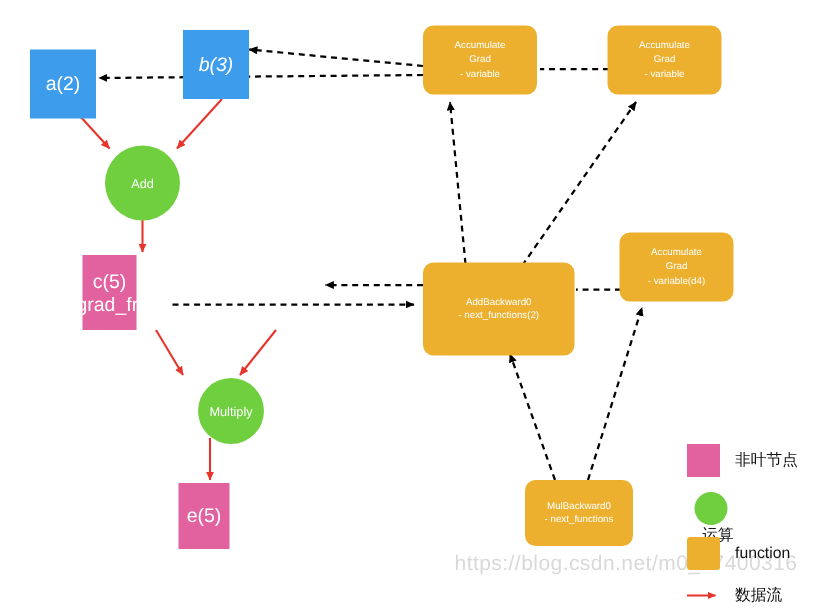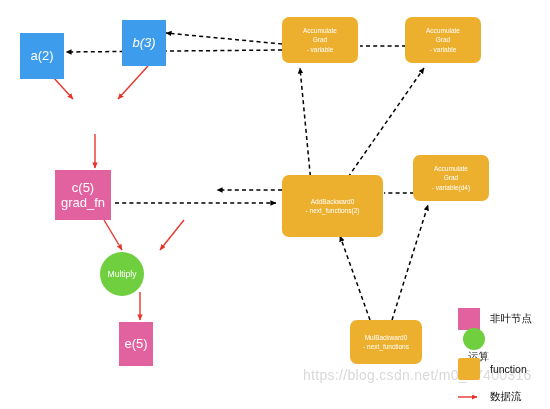--- a/index.html
+++ b/index.html
@@ -134,28 +134,31 @@
   </svg>
 
   <div class="node node-leaf" style="left:20px; top:20px; width:44px; height:46px;margin-top:13px;">
     <span>a(2)</span>
   </div>
 
   <div class="node node-leaf" style="left:122px; top:20px; width:44px; height:46px;font-style:italic;">
     <span>b(3)</span>
   </div>
 
-
-  <div class="node node-nonleaf" style="left:55px; top:170px; width:56px; height:50px; flex-direction:column; justify-content:center;">
+  <div class="node node-op" style="left:70px; top:97px; width:50px; height:50px;">
+    <span>Add</span>
+  </div>
+
+  <div class="node node-nonleaf" style="left:55px; top:170px; width:36px; height:50px; flex-direction:column; justify-content:center;">
     <span>c(5)</span>
     <span>grad_fn</span>
   </div>
 
 
-  <div class="node node-op" style="left:100px; top:252px; width:44px; height:44px;">
+  <div class="node node-op" style="left:132px; top:252px; width:44px; height:44px;">
     <span>Multiply</span>
   </div>
 
   <div class="node node-nonleaf" style="left:119px; top:322px; width:34px; height:44px;">
     <span>e(5)</span>
   </div>
 
   <div class="node node-fn" style="left:282px; top:17px; width:76px; height:46px; flex-direction:column; justify-content:center;">
     <span>Accumulate</span>
     <span>Grad</span>
@@ -182,21 +185,21 @@
   <div class="node node-fn" style="left:350px; top:320px; width:72px; height:44px; flex-direction:column; justify-content:center;">
     <span>MulBackward0</span>
     <span>- next_functions</span>
   </div>
 
   <div class="watermark">https://blog.csdn.net/m0_37400316</div>
 
   <div class="legend">
 
 
-    <div class="legend-row" style="top:40px;font-family:Liberation Mono, monospace;">
+    <div class="legend-row" style="top:28px;font-family:Liberation Mono, monospace;">
       <div class="legend-swatch sq-pink"></div>
       <div class="legend-label">非叶节点</div>
     </div>
 
     <div class="legend-row" style="top:60px;flex-direction:column;">
       <div class="legend-swatch sq-green"></div>
       <div class="legend-label">运算</div>
     </div>
 
     <div class="legend-row" style="top:90px;">

